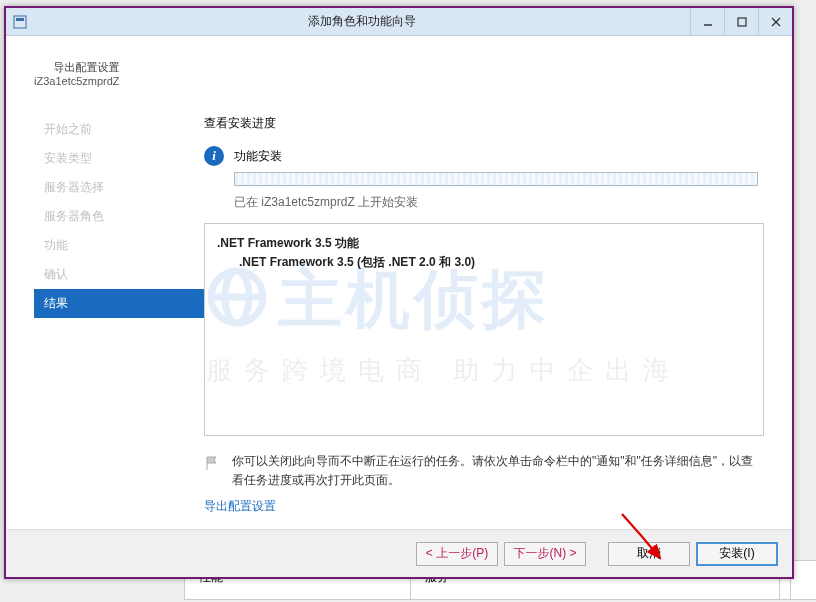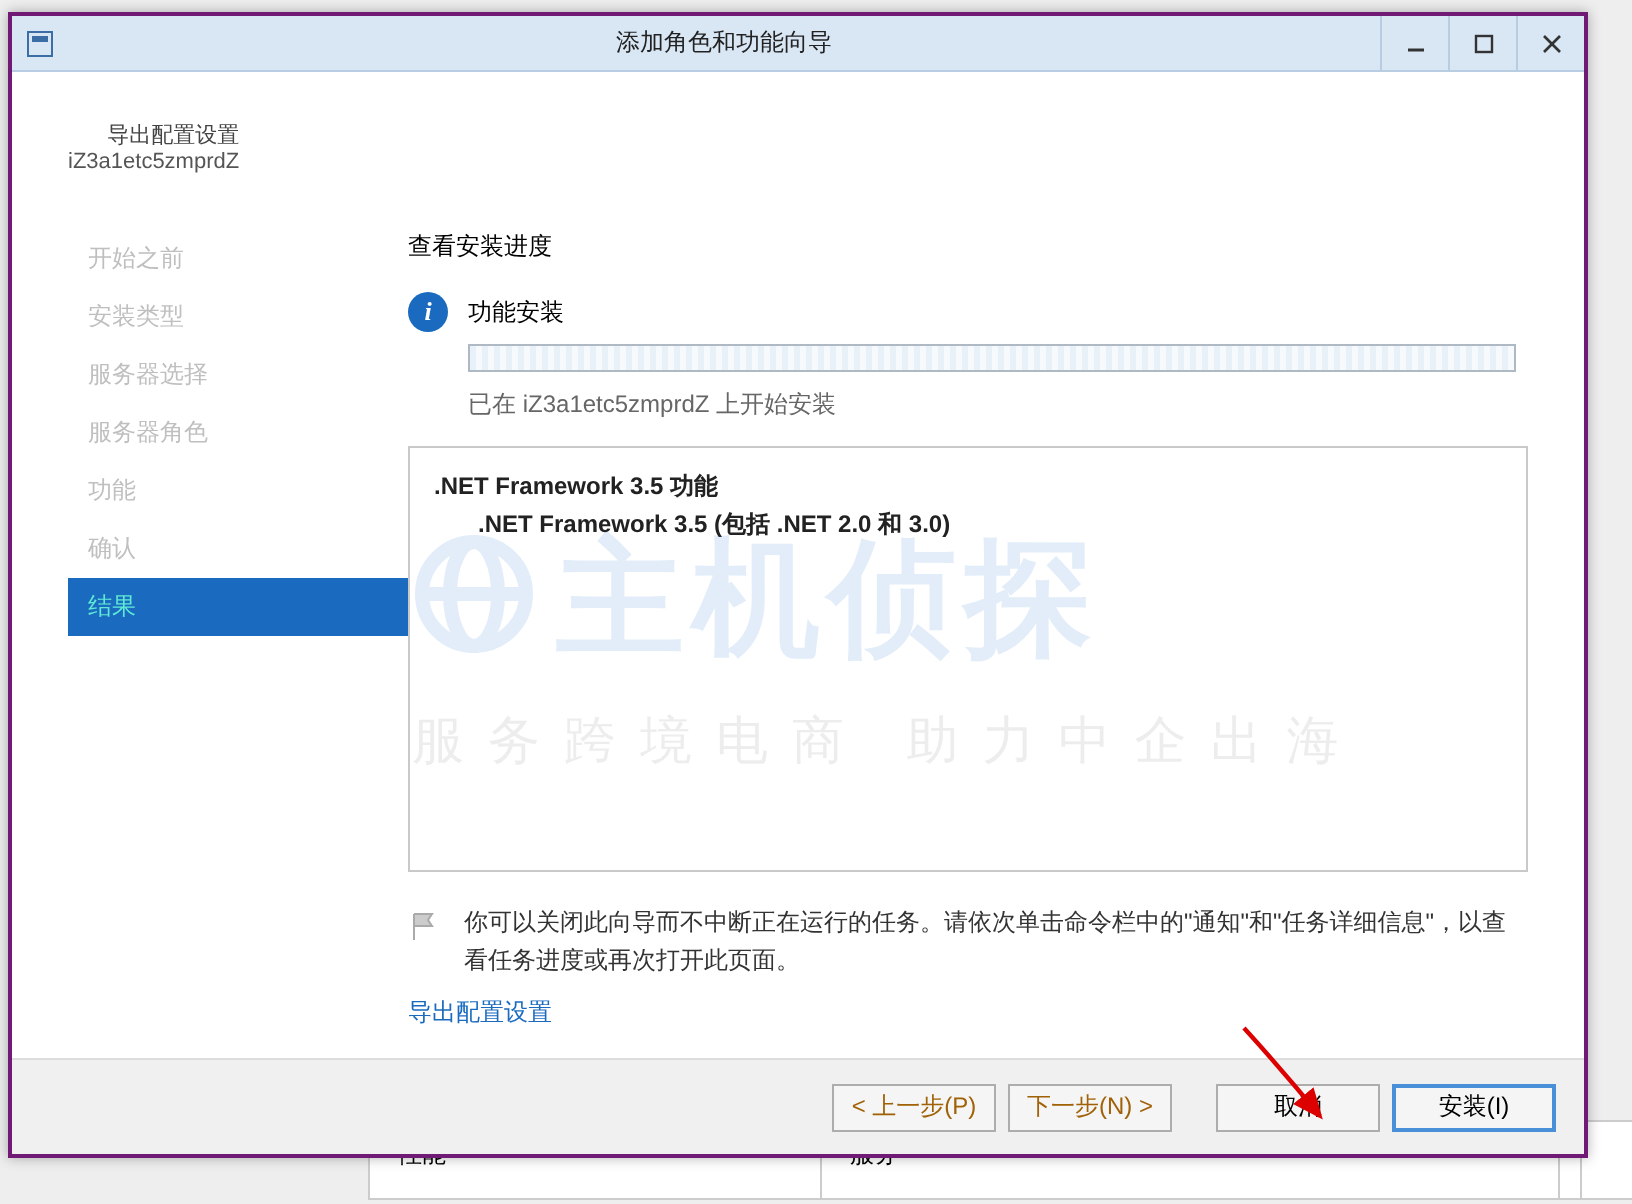--- a/index.html
+++ b/index.html
@@ -16,37 +16,37 @@
 .win-btn { width: 34px; height: 100%; display: flex; align-items: center; justify-content: center; border-left: 1px solid #b8cde2; cursor: pointer; color: #333; }
 .win-btn svg { width: 10px; height: 10px; }
 .body { flex: 1; padding: 24px 28px 14px 28px; display: flex; flex-direction: column; position: relative; }
 .header-row { display: flex; justify-content: space-between; align-items: flex-start; margin-bottom: 28px; }
 .page-title { font-size: 24px; font-weight: 300; color: #1a6bbf; }
 .dest { text-align: right; font-size: 11px; color: #555; }
 .dest .lbl { color: #444; }
 .content-row { flex: 1; display: flex; }
 .sidebar { width: 170px; flex-shrink: 0; }
 .side-item { padding: 6px 10px; font-size: 12px; color: #bfbfbf; cursor: default; }
-.side-item.active { background: #1a6bbf; color: #5eead4; }
+.side-item.active { background: #1a6bbf; color: #ffffff; }
 .main { flex: 1; display: flex; flex-direction: column; }
 .section-label { color: #000000; margin-bottom: 14px; }
 .info-row { display: flex; align-items: center; gap: 10px; margin-bottom: 6px; }
 .info-icon { width: 20px; height: 20px; border-radius: 50%; background: #1a6bbf; color: #fff; display: flex; align-items: center; justify-content: center; font-weight: bold; font-size: 13px; font-style: italic; font-family: Georgia, serif; }
 .progress-wrap { margin-left: 30px; padding-right: 6px; margin-bottom: 8px; }
 .progress { height: 14px; border: 1px solid #aeb9c4; background: repeating-linear-gradient(90deg, #e8f0f8 0 3px, #f6fafd 3px 6px); }
 .started-on { margin-left: 30px; color: #666; margin-bottom: 12px; }
 .features-box { border: 1px solid #c9c9c9; padding: 10px 12px; flex: 1; color: #222; line-height: 1.6; overflow: auto; }
 .features-box .sub { margin-left: 22px; }
 .note-row { display: flex; gap: 10px; margin: 16px 0 8px 0; color: #333; line-height: 1.6; }
 .note-icon { width: 18px; flex-shrink: 0; margin-top: 3px; color: #bbb; }
 .export-link { color: #1a6bbf; cursor: pointer; }
 .footer { height: 48px; background: #f0f0f0; border-top: 1px solid #ddd; display: flex; align-items: center; justify-content: flex-end; padding: 0 14px; gap: 6px; }
 .btn { min-width: 82px; height: 24px; border: 1px solid #adadad; background: #f5f5f5; font-size: 12px; cursor: pointer; padding: 0 8px; }
 .btn.default { border: 2px solid #4a90d9; }
-.btn.disabled { color: #a16207; cursor: default; }
+.btn.disabled { color: #be185d; cursor: default; }
 .strong { font-weight: bold; }
 .arrow { position: absolute; left: 608px; top: 472px; pointer-events: none; }
 .watermark { position: absolute; left: 200px; top: 220px; width: 560px; opacity: .14; pointer-events: none; color: #3a87d6; }
 .watermark .wm-title { font-size: 64px; font-weight: 700; letter-spacing: 4px; }
 .watermark .wm-sub { font-size: 26px; letter-spacing: 12px; color: #888; margin-top: 10px; }
 .watermark .wm-icon { display: inline-block; vertical-align: middle; margin-right: 10px; }
 </style>
 </head>
 <body>
 

